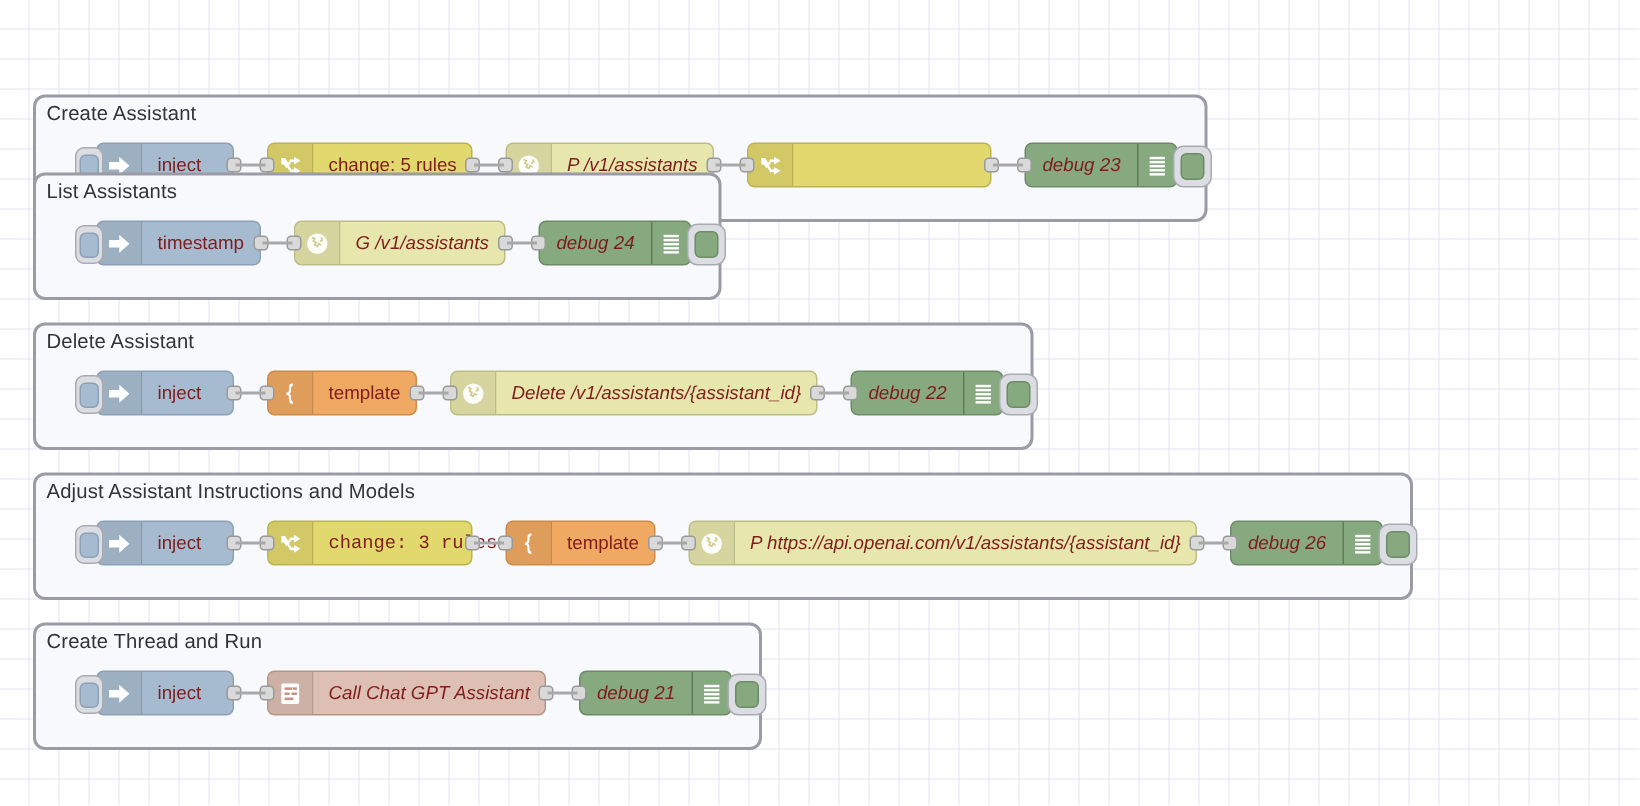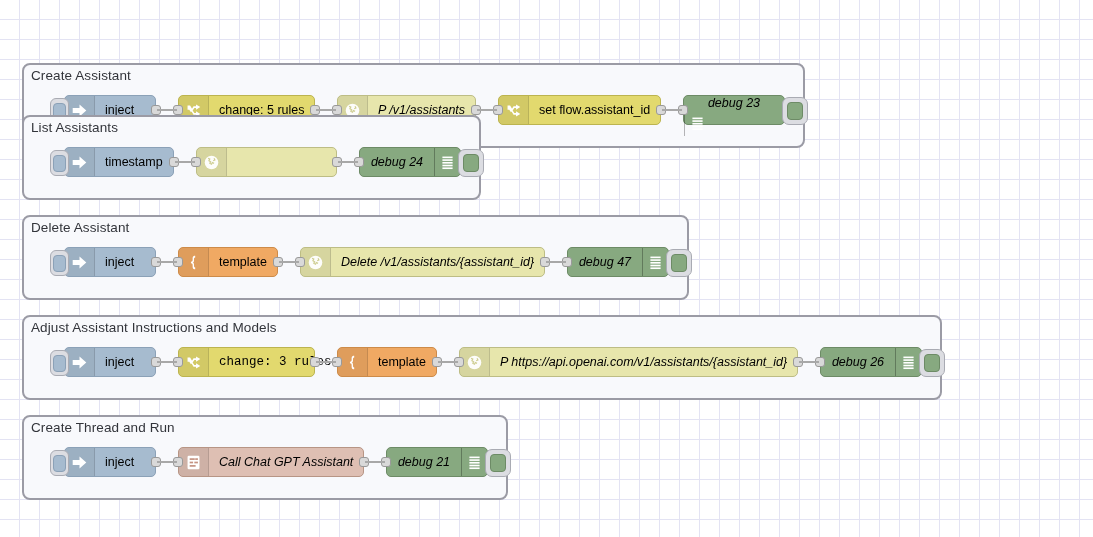--- a/index.html
+++ b/index.html
@@ -49,23 +49,23 @@
   .node-icon {
     width: 30px;
     flex: 0 0 30px;
     border-right: 1px solid rgba(0,0,0,0.12);
     border-radius: 4px 0 0 4px;
     display: flex; align-items: center; justify-content: center;
   }
   .node-label {
     flex: 1 1 auto;
     display: flex; align-items: center;
-    padding: 0 10px;
+    padding: 12px 10px;
     font-size: 12.5px;
-    color: #000000;
+    color: #7f1d1d;
     white-space: nowrap;
   }
   .node-label.italic { font-style: italic; }
   .node-label.center { justify-content: center; }
 
   
   .port {
     position: absolute;
     width: 10px; height: 10px;
     background: #d9d9d9;
@@ -179,25 +179,24 @@
         <div class="node-label italic">P /v1/assistants</div>
         <div class="port in"></div>
         <div class="port out"></div>
       </div>
       <div class="node n-change" style="left: 474px; top: 30px; width: 163px;">
         <div class="node-icon">
           <svg width="17" height="17" viewBox="0 0 20 20">
             <path fill="#fff" d="M3 4h3l3 5-2 3-2-3H3zM13 3l5 3-5 3V7h-2l-2 3 2 3h2v-2l5 3-5 3v-2h-3l-3-5 3-5h3z"></path>
           </svg>
         </div>
-        <div class="node-label">set flow.assistant_id</div>
-        <div class="port in"></div>
-        <div class="port out"></div>
-      </div>
-      <div class="node n-debug" style="left: 659px; top: 30px; width: 102px; flex-direction: column;">
+        <div class="port in"></div>
+        <div class="port out"></div>
+      </div>
+      <div class="node n-debug" style="left: 659px; top: 30px; width: 102px;">
         <div class="node-label italic center">debug 23</div>
         <div class="debug-strip">
           <svg width="17" height="17" viewBox="0 0 20 20">
             <g>
               <rect x="4" y="3" width="12" height="1.9" fill="#fff"></rect>
               <rect x="4" y="6.2" width="12" height="1.9" fill="#fff"></rect>
               <rect x="4" y="9.4" width="12" height="1.9" fill="#fff"></rect>
               <rect x="4" y="12.6" width="12" height="1.9" fill="#fff"></rect>
               <rect x="4" y="15.8" width="12" height="1.9" fill="#fff"></rect>
             </g>
@@ -229,20 +228,21 @@
       </div>
       <div class="node n-http" style="left: 172px; top: 30px; width: 141px;">
         <div class="node-icon">
           <svg width="17" height="17" viewBox="0 0 20 20">
             <g>
               <circle cx="10" cy="10" r="8" fill="#ffffff" opacity="0.95"></circle>
               <path d="M6 5l2 1-1 2 2 1-1 2 2 1 1-2 2 1M13 5l1 2-2 1" stroke="#cfce92" stroke-width="1.4" fill="none"></path>
             </g>
           </svg>
         </div>
+        <div class="node-label italic">G /v1/assistants</div>
         <div class="port in"></div>
         <div class="port out"></div>
       </div>
       <div class="node n-debug" style="left: 335px; top: 30px; width: 102px;">
         <div class="node-label italic center">debug 24</div>
         <div class="debug-strip">
           <svg width="17" height="17" viewBox="0 0 20 20">
             <g>
               <rect x="4" y="3" width="12" height="1.9" fill="#fff"></rect>
               <rect x="4" y="6.2" width="12" height="1.9" fill="#fff"></rect>
@@ -291,21 +291,21 @@
               <circle cx="10" cy="10" r="8" fill="#ffffff" opacity="0.95"></circle>
               <path d="M6 5l2 1-1 2 2 1-1 2 2 1 1-2 2 1M13 5l1 2-2 1" stroke="#cfce92" stroke-width="1.4" fill="none"></path>
             </g>
           </svg>
         </div>
         <div class="node-label italic">Delete /v1/assistants/{assistant_id}</div>
         <div class="port in"></div>
         <div class="port out"></div>
       </div>
       <div class="node n-debug" style="left: 543px; top: 30px; width: 102px;">
-        <div class="node-label italic center">debug 47</div>
+        <div class="node-label italic center">debug 22</div>
         <div class="debug-strip">
           <svg width="17" height="17" viewBox="0 0 20 20">
             <g>
               <rect x="4" y="3" width="12" height="1.9" fill="#fff"></rect>
               <rect x="4" y="6.2" width="12" height="1.9" fill="#fff"></rect>
               <rect x="4" y="9.4" width="12" height="1.9" fill="#fff"></rect>
               <rect x="4" y="12.6" width="12" height="1.9" fill="#fff"></rect>
               <rect x="4" y="15.8" width="12" height="1.9" fill="#fff"></rect>
             </g>
           </svg>

